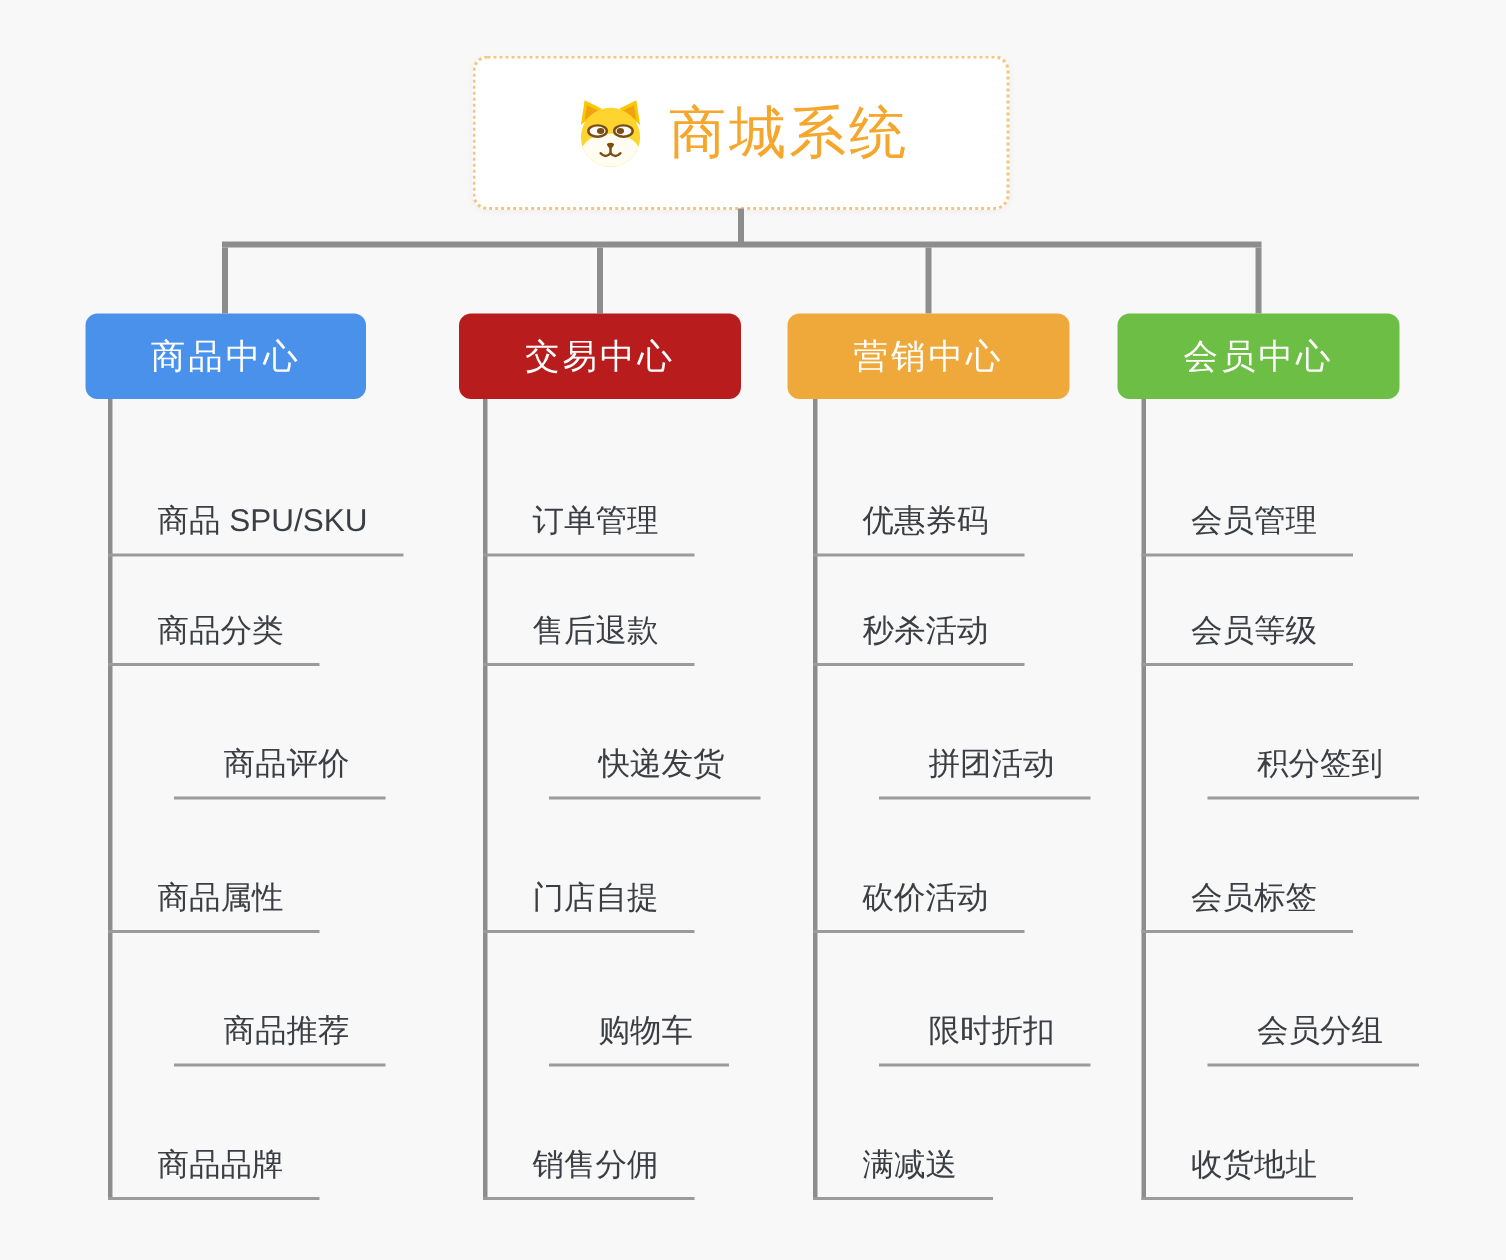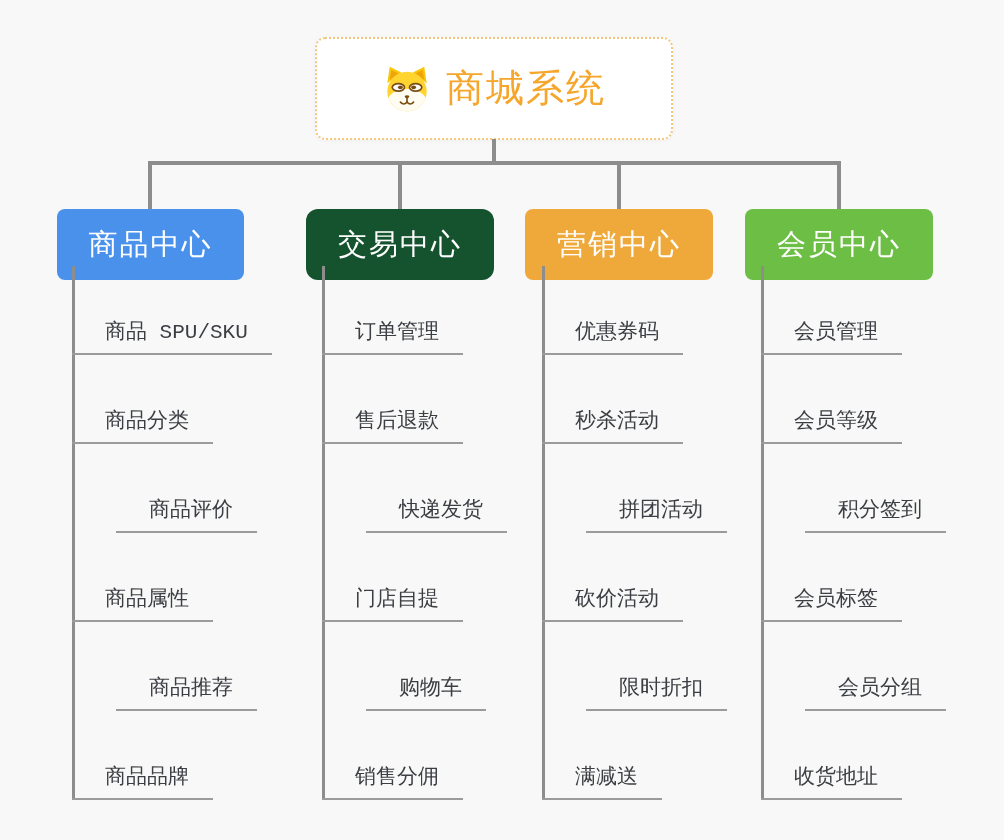--- a/index.html
+++ b/index.html
@@ -32,38 +32,38 @@
   .conn-root-stub{left:492px;top:139px;width:4px;height:24px;}
   .conn-hbar{left:148px;top:161px;width:693px;height:4px;}
   .conn-drop{top:165px;width:4px;height:44px;}
   .conn-drop.d1{left:148px;}
   .conn-drop.d2{left:398px;}
   .conn-drop.d3{left:617px;}
   .conn-drop.d4{left:837px;}
 
   
   .branch{
-    position:absolute;top:209px;height:71px;border-radius:8px;
+    position:absolute;top:209px;height:57px;border-radius:8px;
     display:flex;align-items:center;justify-content:center;
-    color:#fff;font-size:29px;letter-spacing:2px;cursor:pointer;
+    color:#fff;font-size:23px;letter-spacing:2px;cursor:pointer;
   }
   .branch.b1{left:57px;width:187px;}
   .branch.b2{left:306px;width:188px;}
   .branch.b3{left:525px;width:188px;}
   .branch.b4{left:745px;width:188px;}
 
   
   .column{position:absolute;top:266px;width:260px;height:545px;}
   .column.c1{left:72px;}
   .column.c2{left:322px;}
   .column.c3{left:542px;}
   .column.c4{left:761px;}
   .vline{position:absolute;left:0;top:0;width:3px;height:534px;background:var(--connector);}
   .leaf-row{position:absolute;left:0;height:89px;display:flex;align-items:flex-end;}
-  .leaf-row.r0{top:0;font-family:Liberation Mono, monospace;}   .leaf-row.r1{top:89px;}  .leaf-row.r2{top:178px;padding-left:44px;}
+  .leaf-row.r0{top:16px;}   .leaf-row.r1{top:89px;}  .leaf-row.r2{top:178px;padding-left:44px;}
   .leaf-row.r3{top:267px;justify-content:center;}.leaf-row.r4{top:356px;margin-left:44px;} .leaf-row.r5{top:445px;justify-content:center;}
   .leaf{
     display:inline-block;white-space:nowrap;
     font-size:21px;color:var(--leaf-text);
     padding:0 24px 8px 33px;
     border-bottom:2px solid var(--underline);
     cursor:pointer;
   }
 </style>
 </head>
@@ -98,21 +98,21 @@
   <div class="conn conn-root-stub"></div>
   <div class="conn conn-hbar"></div>
   <div class="conn conn-drop d1"></div>
   <div class="conn conn-drop d2"></div>
   <div class="conn conn-drop d3"></div>
   <div class="conn conn-drop d4"></div>
 
   <div class="branch b1" style="background-color: rgb(74, 145, 236);">
     <span>商品中心</span>
   </div>
-  <div class="branch b2" style="background-color: #14532d; border-radius: 12px;">
+  <div class="branch b2" style="background-color: #b91c1c;">
     <span>交易中心</span>
   </div>
   <div class="branch b3" style="background-color: rgb(239, 169, 59);">
     <span>营销中心</span>
   </div>
   <div class="branch b4" style="background-color: rgb(108, 190, 69);">
     <span>会员中心</span>
   </div>
 
   <div class="column c1">

